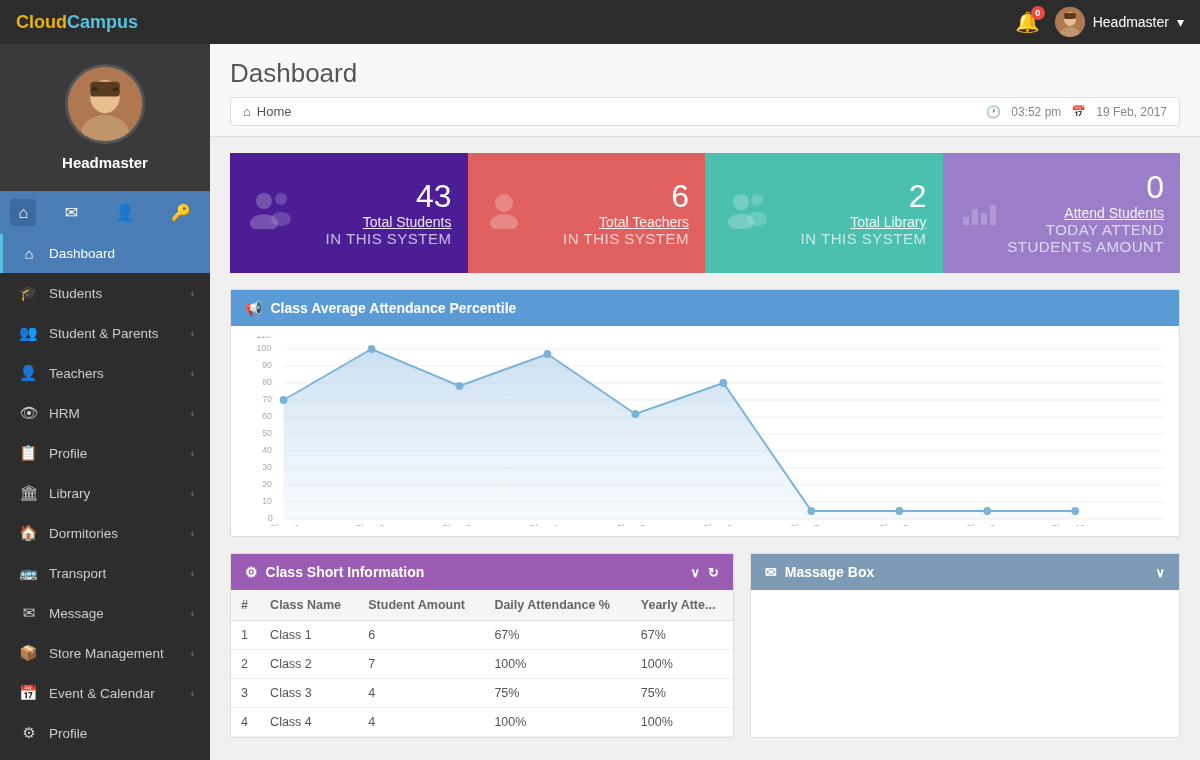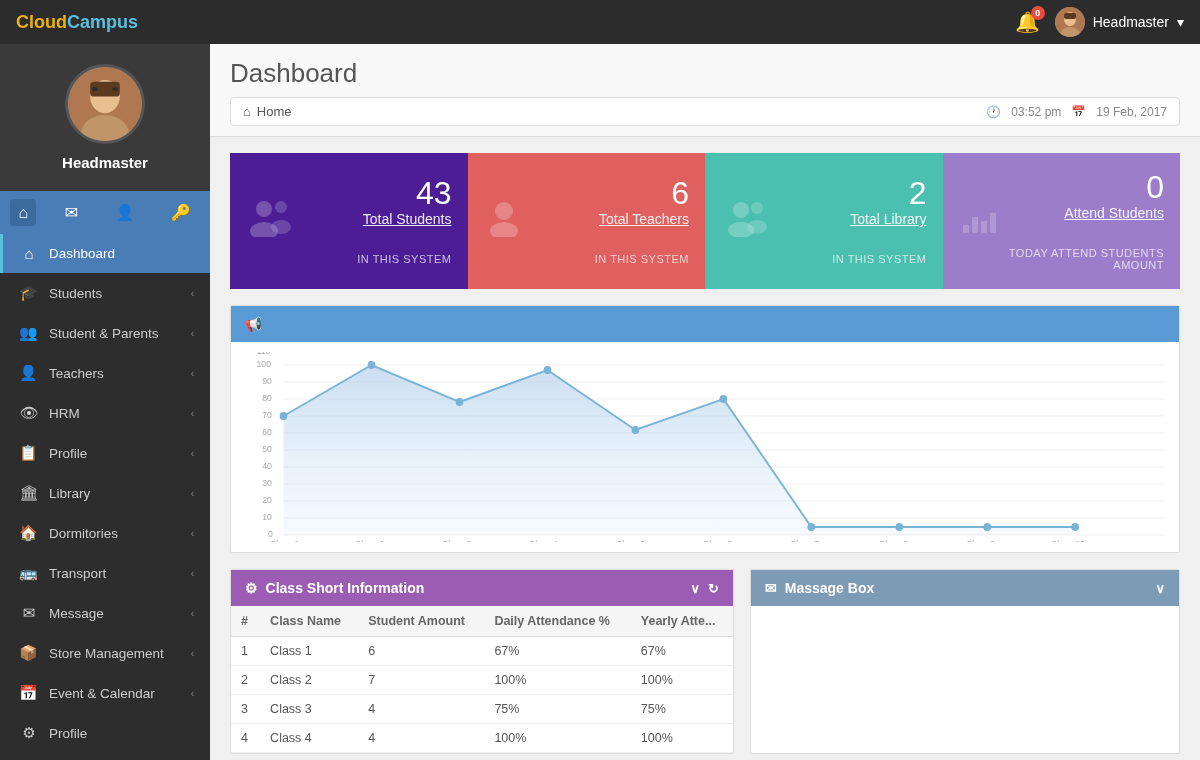--- a/index.html
+++ b/index.html
@@ -125,21 +125,21 @@
       min-height: 90px;
     }
     .stat-card-1 { background: #4c1d95; }
     .stat-card-2 { background: #e06060; }
     .stat-card-3 { background: #4bbfb0; }
     .stat-card-4 { background: #9b7dca; }
     .stat-icon { font-size: 36px; opacity: 0.6; }
     .stat-info { text-align: right; }
     .stat-number { font-size: 32px; font-weight: 300; color: #fff; line-height: 1; }
     .stat-label { font-size: 14px; color: rgba(255,255,255,0.9); margin-top: 2px; text-decoration: underline; }
-    .stat-sub { font-size: 11px; color: rgba(255,255,255,0.7); text-transform: uppercase; letter-spacing: 0.5px; margin-top: 26px; }
+    .stat-sub { font-size: 15px; color: rgba(255,255,255,0.7); text-transform: uppercase; letter-spacing: 0.5px; }
 
     
     .chart-section { background: #fff; border: 1px solid #ddd; border-radius: 2px; margin-bottom: 16px; }
     .chart-header {
       background: #5b9bd5;
       color: #fff;
       padding: 10px 14px;
       font-size: 14px;
       font-weight: 600;
       display: flex;
@@ -398,20 +398,21 @@
             <div class="stat-number">0</div>
             <div class="stat-label">Attend Students</div>
             <div class="stat-sub">TODAY ATTEND STUDENTS AMOUNT</div>
           </div>
         </div>
       </div>
 
       <div class="chart-section">
         <div class="chart-header">
           <span>📢</span>
+          <span>Class Average Attendance Percentile</span>
         </div>
         <div class="chart-body">
           <svg class="chart-svg" viewBox="0 0 960 190" preserveAspectRatio="none">
 
             <text x="28" y="185" font-size="9" fill="#aaa">0</text>
             <text x="22" y="168" font-size="9" fill="#aaa">10</text>
             <text x="22" y="151" font-size="9" fill="#aaa">20</text>
             <text x="22" y="134" font-size="9" fill="#aaa">30</text>
             <text x="22" y="117" font-size="9" fill="#aaa">40</text>
             <text x="22" y="100" font-size="9" fill="#aaa">50</text>

